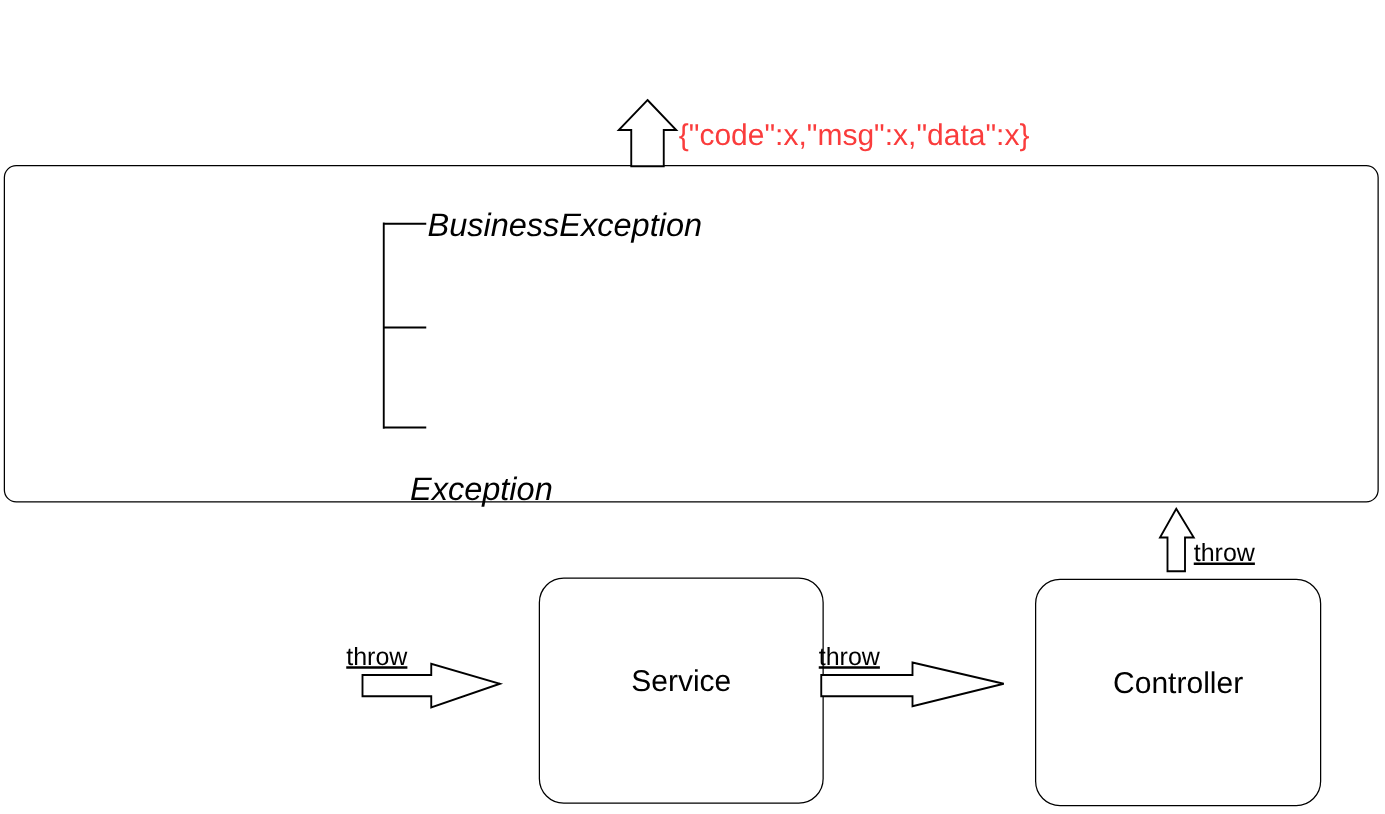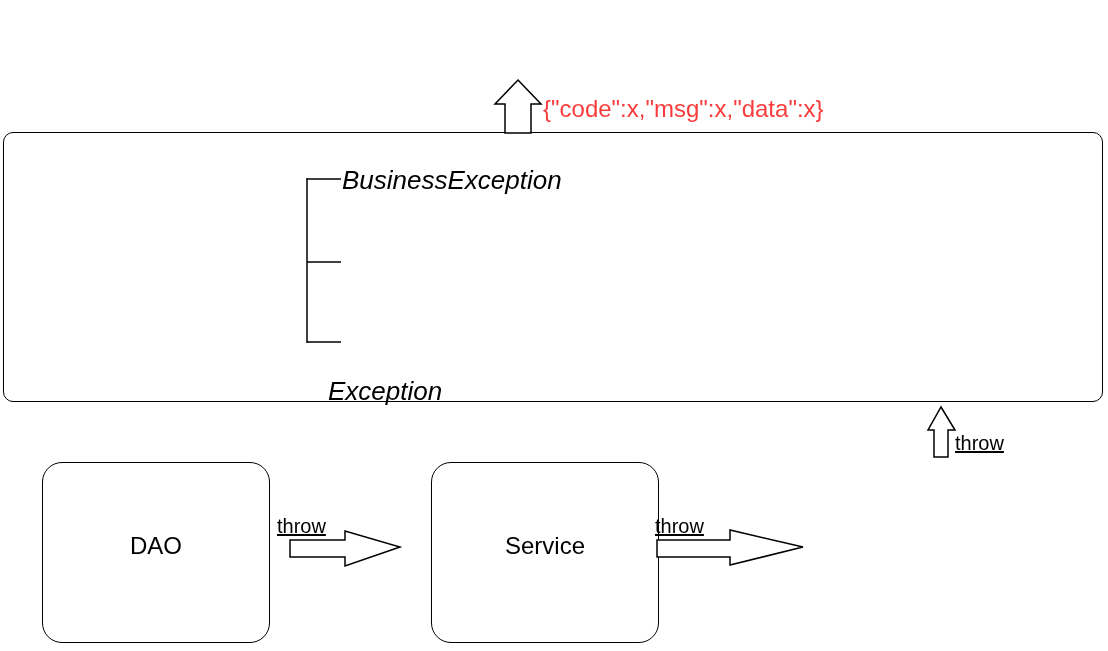--- a/index.html
+++ b/index.html
@@ -72,25 +72,25 @@
 
 <div id="canvas">
 
 
   <span class="lbl json-note">{"code":x,"msg":x,"data":x}</span>
 
   <div class="box handler-box"></div>
   <span class="lbl exc exc-0">BusinessException</span>
   <span class="lbl exc exc-2">Exception</span>
 
-  <div class="box layer-box dao-box">
-    <span>DAO</span>
-  </div>
   <div class="box layer-box service-box">
     <span>Service</span>
+  </div>
+  <div class="box layer-box controller-box">
+    <span>Controller</span>
   </div>
 
   <span class="lbl throw-lbl throw-1">throw</span>
   <span class="lbl throw-lbl throw-2">throw</span>
   <span class="lbl throw-lbl throw-3">throw</span>
 
   <svg id="overlay" width="1108" height="651" viewBox="0 0 1108 651">
     <path class="wire" d="M307,178 L307,343 M307,179 L341,179 M307,262 L341,262 M307,342 L341,342"></path>
     <polygon class="shape" points="518,80 541,104 531,104 531,133 505,133 505,104 495,104"></polygon>
     <polygon class="shape" points="290,540 345,540 345,531 400,547 345,566 345,557 290,557"></polygon>

